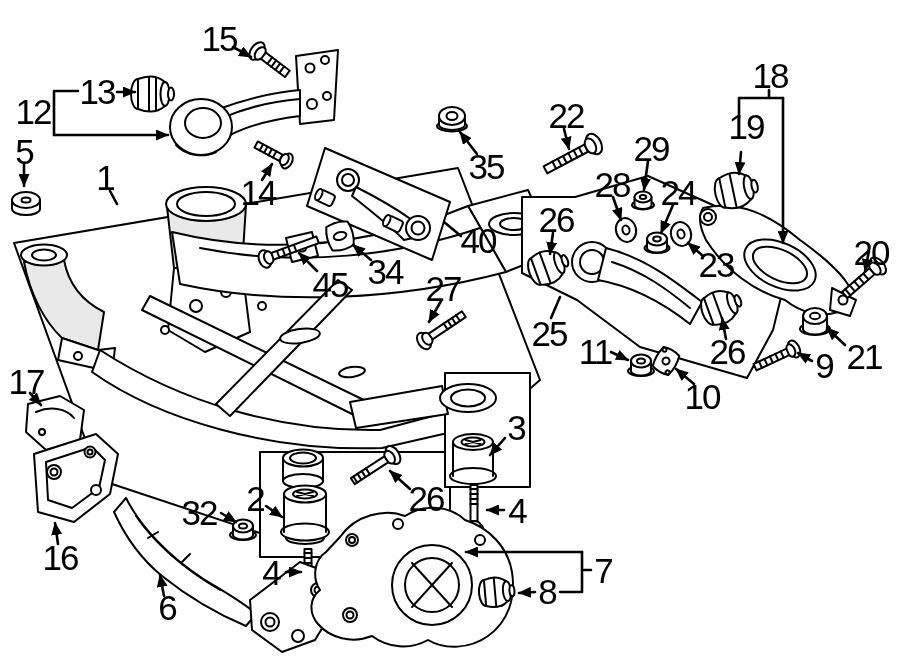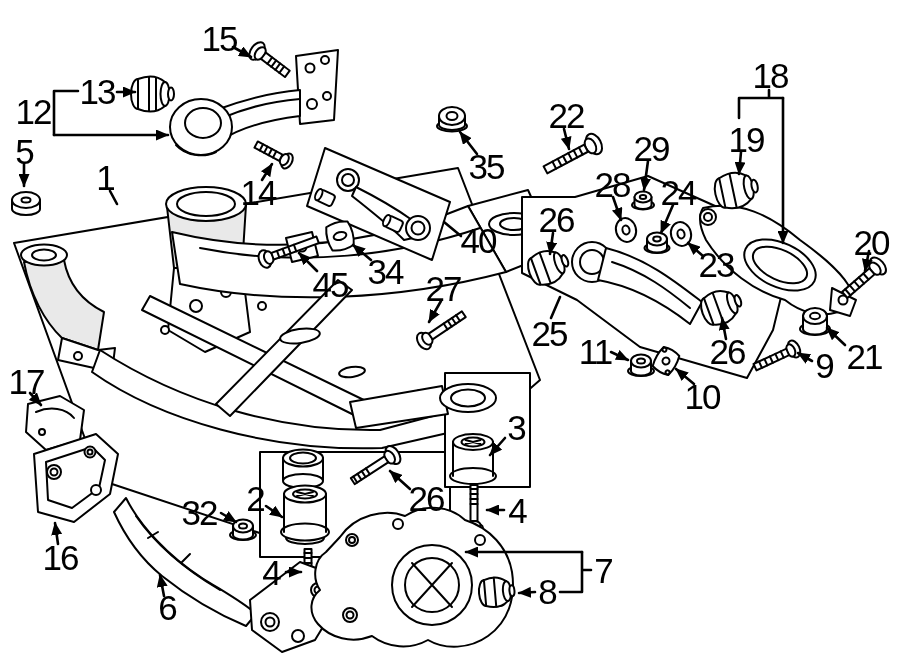--- a/index.html
+++ b/index.html
@@ -429,22 +429,22 @@
 <div class="callout" style="left:330px;top:284px">45</div>
 <div class="callout" style="left:385px;top:271px">34</div>
 <div class="callout" style="left:443px;top:288px">27</div>
 <div class="callout" style="left:566px;top:115px">22</div>
 <div class="callout" style="left:651px;top:148px">29</div>
 <div class="callout" style="left:612px;top:184px">28</div>
 <div class="callout" style="left:678px;top:192px">24</div>
 <div class="callout" style="left:556px;top:219px">26</div>
 <div class="callout" style="left:716px;top:264px">23</div>
 <div class="callout" style="left:770px;top:75px">18</div>
-<div class="callout" style="left:746px;top:139px">19</div>
-<div class="callout" style="left:871px;top:242px">20</div>
+<div class="callout" style="left:746px;top:126px">19</div>
+<div class="callout" style="left:871px;top:252px">20</div>
 <div class="callout" style="left:549px;top:333px">25</div>
 <div class="callout" style="left:727px;top:351px">26</div>
 <div class="callout" style="left:864px;top:356px">21</div>
 <div class="callout" style="left:824px;top:365px">9</div>
 <div class="callout" style="left:595px;top:351px">11</div>
 <div class="callout" style="left:702px;top:396px">10</div>
 <div class="callout" style="left:26px;top:381px">17</div>
 <div class="callout" style="left:60px;top:557px">16</div>
 <div class="callout" style="left:167px;top:607px">6</div>
 <div class="callout" style="left:199px;top:512px">32</div>

